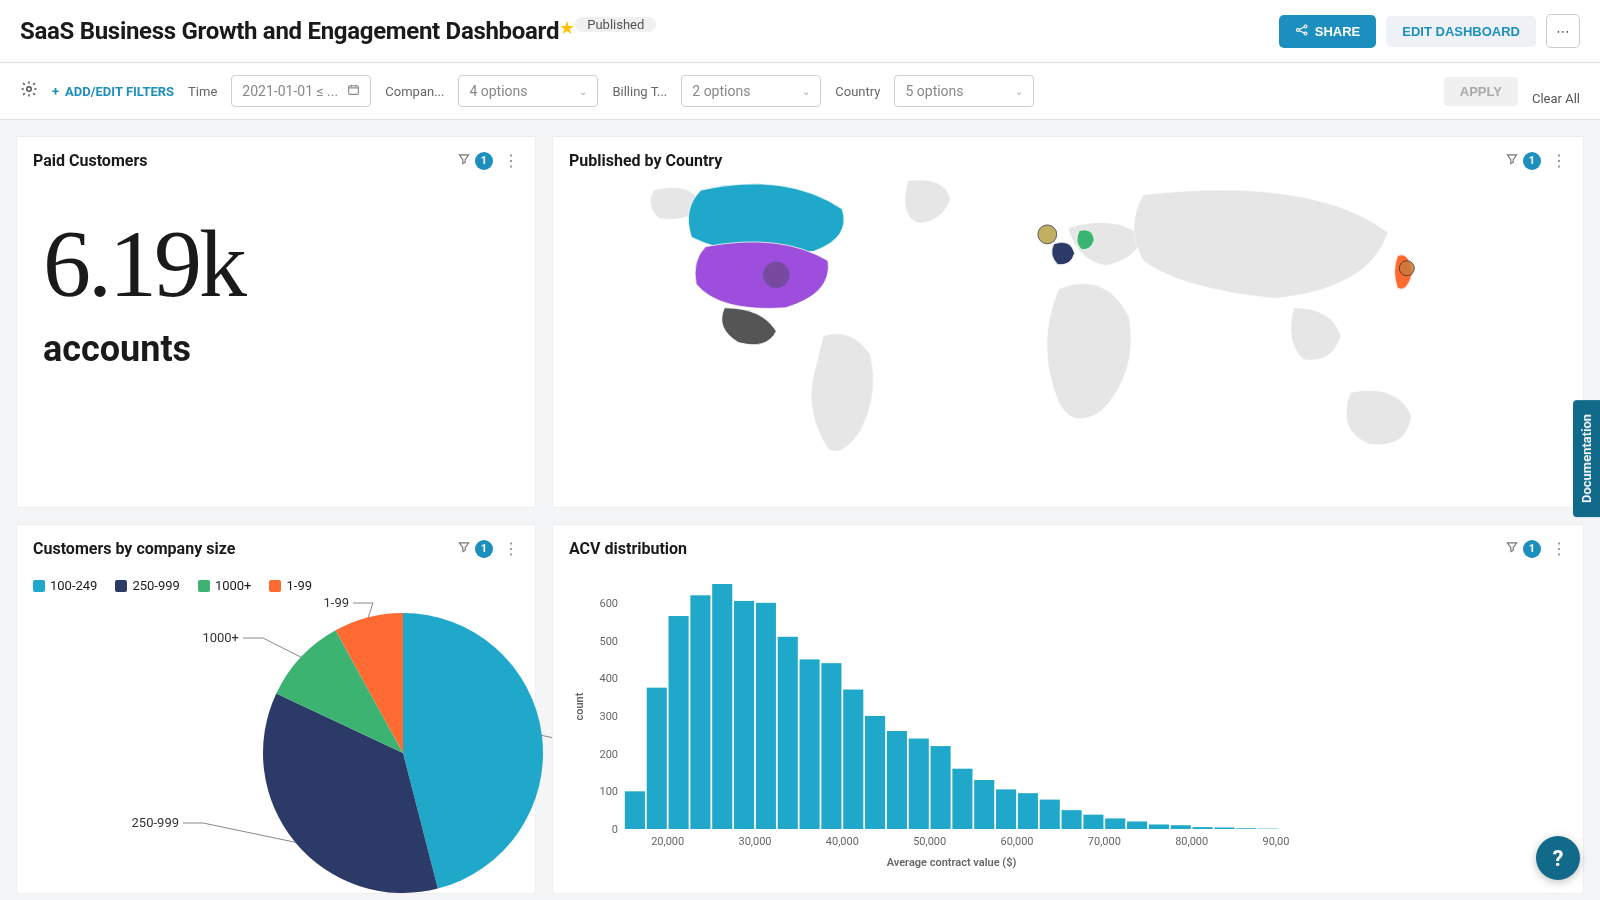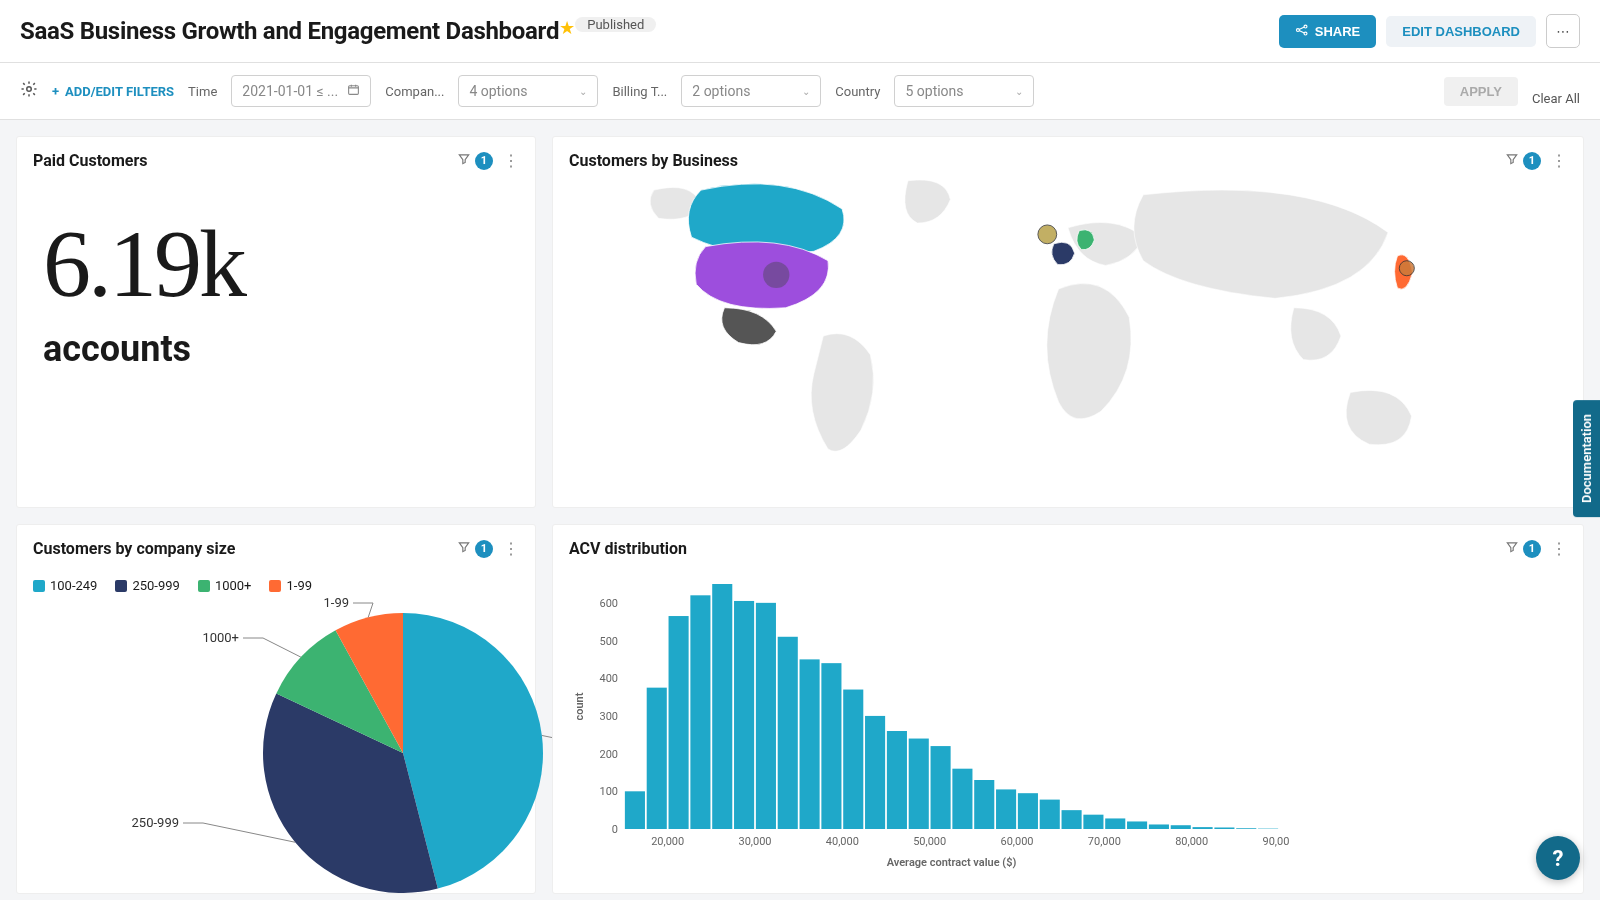--- a/index.html
+++ b/index.html
@@ -149,21 +149,21 @@
       </div>
     </div>
     <div class="card-body">
       <div class="big-number">6.19k</div>
       <div class="big-label">accounts</div>
     </div>
   </div>
 
   <div class="card map-card" style="height:372px;">
     <div class="card-header">
-      <span class="card-title">Customers by Business</span>
+      <span class="card-title">Published by Country</span>
       <div class="card-tools">
         <span class="filter-icon">
           <span><svg width="14" height="14" viewBox="0 0 24 24" fill="none" stroke="#777" stroke-width="2">
                 <path d="M4 5h16l-6 8v5l-4 2v-7z"></path>
               </svg></span>
           <span class="badge">1</span>
         </span>
         <span class="dots">⋮</span>
       </div>
     </div>

